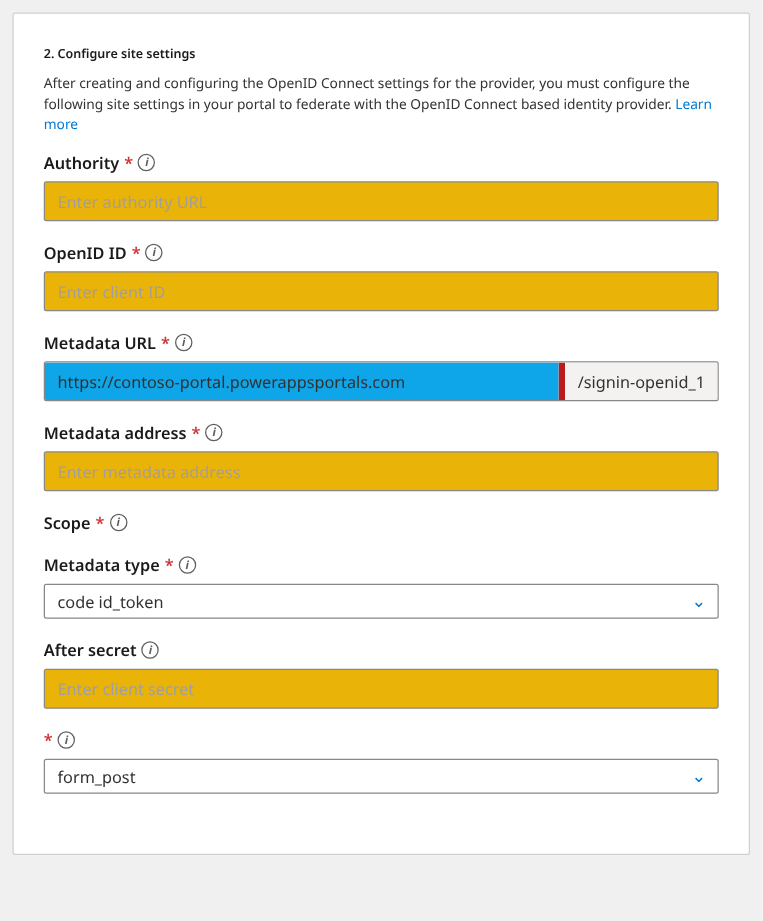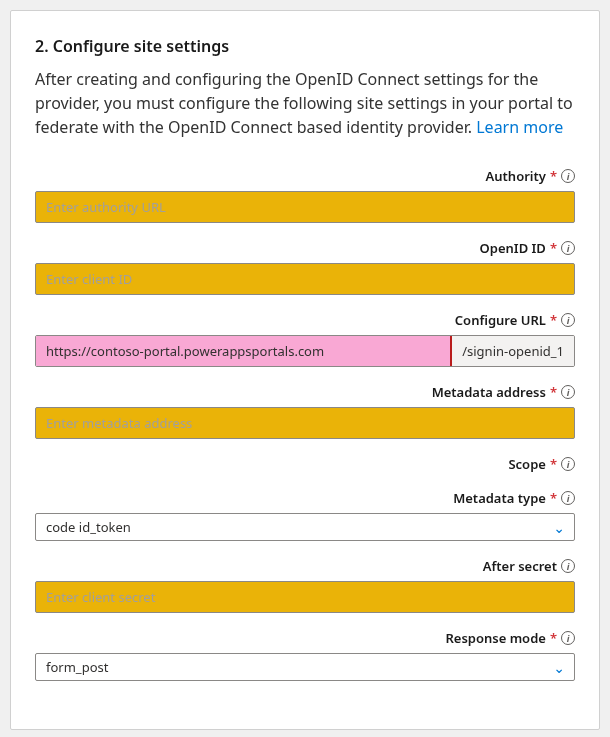--- a/index.html
+++ b/index.html
@@ -20,51 +20,50 @@
 
     .card {
       background: #ffffff;
       border: 1px solid #d0d0d0;
       border-radius: 2px;
       width: 590px;
       padding: 24px 24px 32px 24px;
     }
 
     .section-title {
-      font-size: 16px;
+      font-size: 10px;
       font-weight: 600;
       color: #1a1a1a;
       margin-bottom: 10px;
     }
 
     .description {
-      font-size: 16px;
+      font-size: 11px;
       color: #333;
       line-height: 1.5;
-      margin-bottom: 28px;
+      margin-bottom: 12px;
     }
 
     .description a {
       color: #0078d4;
       text-decoration: none;
     }
 
     .field-group {
       margin-bottom: 16px;
     }
 
     .field-label {
       display: flex;
       align-items: center;
       gap: 4px;
       font-size: 13px;
       font-weight: 600;
       color: #1a1a1a;
       margin-bottom: 6px;
-      justify-content: flex-end;
     }
 
     .required-star {
       color: #d13438;
       font-weight: 600;
     }
 
     .info-icon {
       display: inline-flex;
       align-items: center;
@@ -104,27 +103,27 @@
       overflow: hidden;
       height: 32px;
     }
 
     .redirect-url-main {
       flex: 1;
       border: none;
       padding: 0 10px;
       font-size: 13px;
       color: #323130;
-      background: #f9a8d4;
+      background: #0ea5e9;
       outline: none;
     }
 
     .redirect-url-suffix {
       background: #f3f2f1;
-      border-left: 2px solid #b91c1c;
+      border-left: 5px solid #b91c1c;
       padding: 0 10px;
       display: flex;
       align-items: center;
       font-size: 13px;
       color: #323130;
       white-space: nowrap;
     }
 
     .field-select-wrapper {
       position: relative;
@@ -181,21 +180,21 @@
     <div class="field-label">
       <span>OpenID ID</span>
       <span class="required-star">*</span>
       <span class="info-icon" title="Information">i</span>
     </div>
     <input class="field-input" type="text" placeholder="Enter client ID" style="">
   </div>
 
   <div class="field-group">
     <div class="field-label">
-      <span>Configure URL</span>
+      <span>Metadata URL</span>
       <span class="required-star">*</span>
       <span class="info-icon" title="Information">i</span>
     </div>
     <div class="redirect-url-wrapper">
       <input class="redirect-url-main" type="text" value="https://contoso-portal.powerappsportals.com" style="">
       <span class="redirect-url-suffix">/signin-openid_1</span>
     </div>
   </div>
 
   <div class="field-group">
@@ -235,21 +234,20 @@
   <div class="field-group">
     <div class="field-label">
       <span>After secret</span>
       <span class="info-icon" title="Information">i</span>
     </div>
     <input class="field-input" type="text" placeholder="Enter client secret" style="">
   </div>
 
   <div class="field-group">
     <div class="field-label">
-      <span>Response mode</span>
       <span class="required-star">*</span>
       <span class="info-icon" title="Information">i</span>
     </div>
     <div class="field-select-wrapper">
       <select class="field-select">
         <option value="form_post" selected="">form_post</option>
         <option value="query">query</option>
         <option value="fragment">fragment</option>
       </select>
       <span class="select-chevron">⌄</span>

